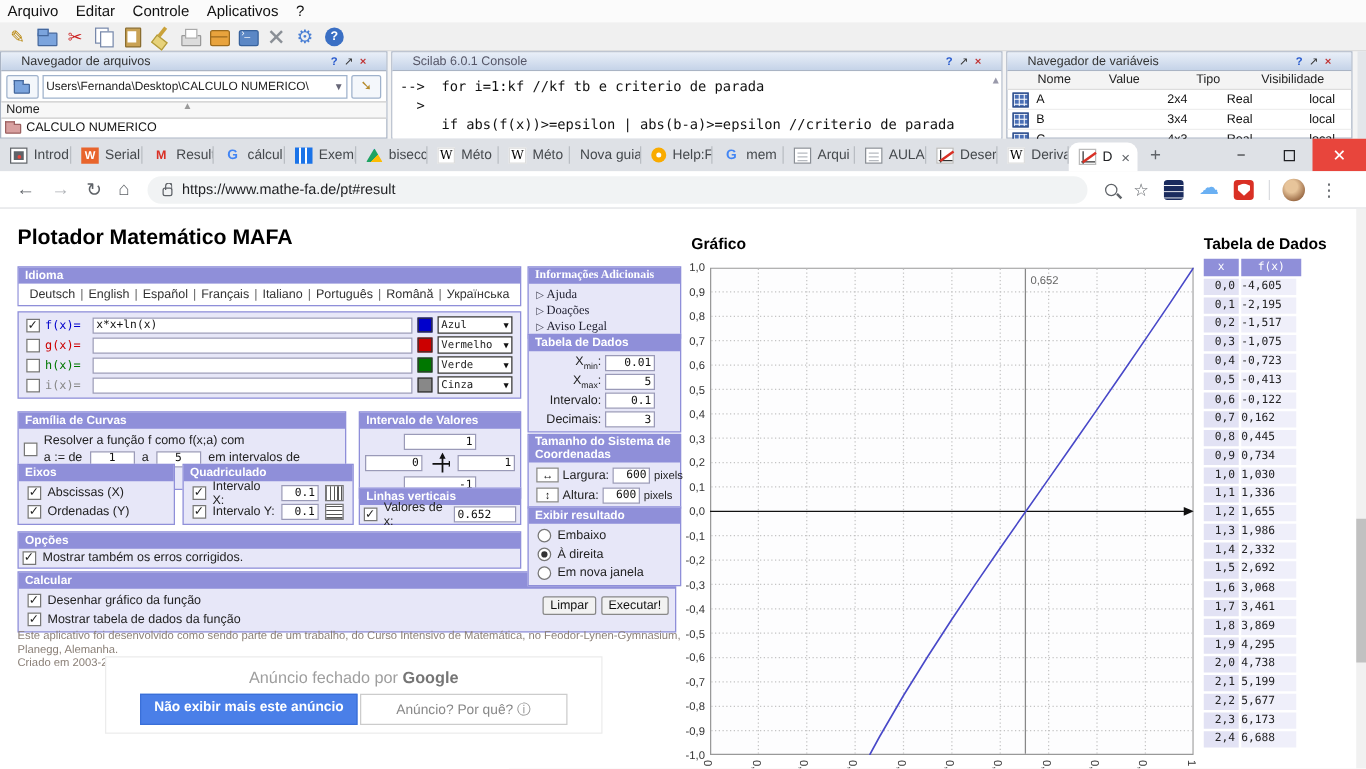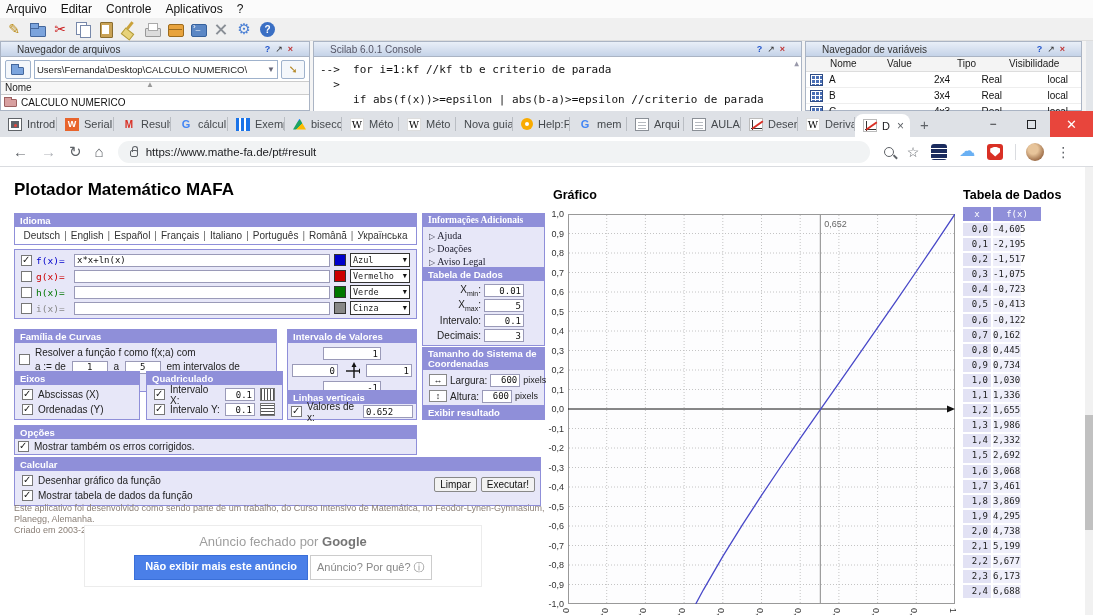--- a/index.html
+++ b/index.html
@@ -174,21 +174,21 @@
   #calc-btns { position:absolute; right:5px; top:6px; display:flex; gap:4px; }
   .gbtn { border:1px solid #888; background:#f2f2f2; font-size:10px; padding:1px 5px; color:#111; border-radius:2px; }
 
   #footer-text { position:absolute; left:14px; top:336px; width:540px; font-size:9px; color:#8a7f76; line-height:11px; }
 
   #adbox { position:absolute; left:84px; top:358px; width:398px; height:62px; border:1px solid #ececec; background:#fff; text-align:center; }
   #ad-closed { font-size:13px; color:#9e9e9e; margin-top:8px; }
   #ad-closed b { color:#757575; font-weight:bold; }
   #ad-btns { margin-top:6px; display:flex; justify-content:center; gap:2px; }
   #ad-btn1 { background:#4a7fe8; color:#fff; font-size:11px; font-weight:bold; padding:4px 10px; border:1px solid #3a6fd8; }
-  #ad-btn2 { background:#fff; color:#888; font-size:11px; padding:4px 6px; border:1px solid #ccc; }
+  #ad-btn2 { background:#fff; color:#888; font-size:11px; padding:4px 28px; border:1px solid #ccc; }
 
   #box-info { left:422px; top:46px; width:123px;font-family:Liberation Serif, serif; }
   .ilink { display:block; color:#223; padding:1px 2px; }
   .ilink::before { content:"▷ "; font-size:8px; color:#445; }
 
   #box-tform { left:422px; top:100px; width:123px; }
   .tfrow { display:flex; align-items:center; height:15px; padding:0 2px; }
   .tflabel { width:55px; text-align:right; padding-right:3px; }
   .tflabel sub { font-size:7px; }
   .tfin { width:40px; }
@@ -210,21 +210,21 @@
   .xtick { position:absolute; font-size:9px; color:#333; top:441px; transform:rotate(90deg); transform-origin:0 0; white-space:nowrap; }
 
   
   #rt-title { position:absolute; left:963px; top:21px; font-size:12.5px; font-weight:bold; color:#000; }
   #rtable { position:absolute; left:963px; top:40px; width:78px; font-family:"DejaVu Sans Mono",monospace; font-size:9px; }
   .rt-hdr { display:flex; height:14px; margin-bottom:2px; }
   .rt-hdr span { background:#8f8fd9; color:#fff; text-align:center; line-height:14px; }
   .rt-hx { width:28px; margin-right:2px; } .rt-hf { width:48px; }
   .rt-row { display:flex; height:13.1px; margin-bottom:2px; }
   .rt-cx { width:28px; margin-right:2px; background:#e2e2f4; text-align:right; padding-right:3px; line-height:13px; color:#222; }
-  .rt-cf { width:28px; background:#efeffa; text-align:right; padding-right:4px; line-height:13px; color:#222; }
+  .rt-cf { width:44px; background:#efeffa; padding-right:4px; line-height:13px; color:#222; }
 
   #content-scrollbar { position:absolute; left:1085px; top:0; width:8px; height:448px; background:#f1f1f1; }
   #content-thumb { position:absolute; left:0; top:248px; width:8px; height:115px; background:#c1c1c1; }
 </style>
 </head>
 <body>
 
 <div id="app">
 
   <div id="scilab">
@@ -669,20 +669,34 @@
           <span class="dimico">↕</span>
           <span class="dimlabel">Altura:</span>
           <input class="mafa-input num dimin" readonly="" value="600" style="">
           <span class="dimunit">pixels</span>
         </div>
       </div>
     </div>
 
     <div class="box" id="box-exibir">
       <div class="box-h">Exibir resultado</div>
+      <div class="box-b" id="exibir-rows">
+          <div class="cbrow">
+            <span class="radio"></span>
+            <span>Embaixo</span>
+          </div>
+          <div class="cbrow">
+            <span class="radio on"></span>
+            <span>À direita</span>
+          </div>
+          <div class="cbrow">
+            <span class="radio"></span>
+            <span>Em nova janela</span>
+          </div>
+        </div>
     </div>
 
     <div id="graf-title">Gráfico</div>
     <div id="plot"><svg width="387" height="390">
           <rect x="0.5" y="0.5" width="386" height="389" fill="#fdfdfe" stroke="#999"></rect>
           <line x1="38.7" y1="1" x2="38.7" y2="389" stroke="#c4c4c4" stroke-dasharray="1,2"></line>
           <line x1="77.4" y1="1" x2="77.4" y2="389" stroke="#c4c4c4" stroke-dasharray="1,2"></line>
           <line x1="116.1" y1="1" x2="116.1" y2="389" stroke="#c4c4c4" stroke-dasharray="1,2"></line>
           <line x1="154.8" y1="1" x2="154.8" y2="389" stroke="#c4c4c4" stroke-dasharray="1,2"></line>
           <line x1="193.5" y1="1" x2="193.5" y2="389" stroke="#c4c4c4" stroke-dasharray="1,2"></line>

